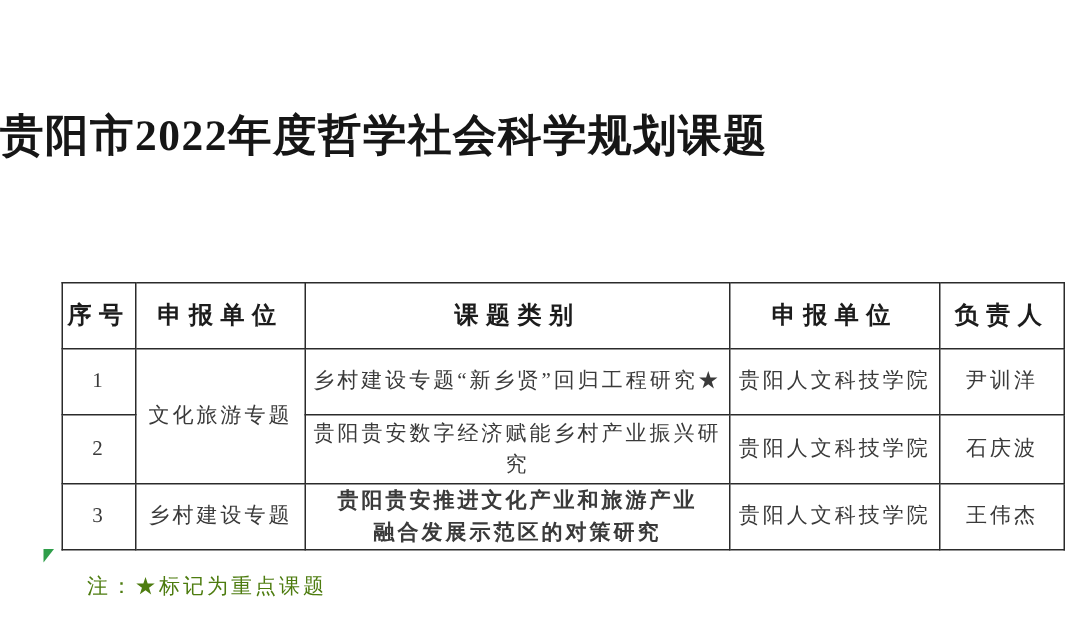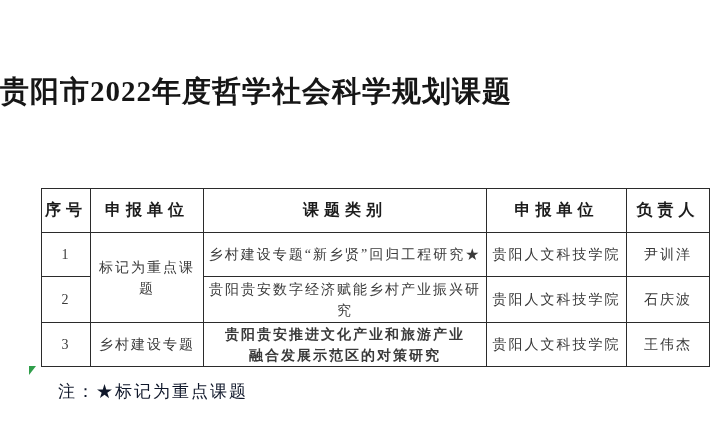--- a/index.html
+++ b/index.html
@@ -50,23 +50,23 @@
   tr.row-1 td{height:43px;}
   tr.row-2 td{height:45px;}
   tr.row-3 td{height:43px;}
   td.title-cell{letter-spacing:1px;}
   td.leader-cell{letter-spacing:3px;}
   td.category-cell{letter-spacing:2px;}
   .narrow-wrap{display:inline-block;max-width:252px;font-weight:bold;}
 
   .footnote{
     position:absolute;left:58px;top:380px;
-    font-size:17px;
+    font-size:14px;
     letter-spacing:2px;
-    color:#0f172a;
+    color:#4d7c0f;
     line-height:24px;
   }
 
   .green-marker{
     position:absolute;left:29px;top:366px;
     width:0;height:0;
     border-top:9px solid #2f9e4a;
     border-right:7px solid transparent;
   }
 </style>
@@ -92,21 +92,21 @@
         <th>序号</th>
         <th>申报单位</th>
         <th>课题类别</th>
         <th>申报单位</th>
         <th>负责人</th>
       </tr>
     </thead>
     <tbody>
       <tr class="row-1">
         <td>1</td>
-        <td class="category-cell" rowspan="2">标记为重点课题</td>
+        <td class="category-cell" rowspan="2">文化旅游专题</td>
         <td class="title-cell">乡村建设专题“新乡贤”回归工程研究★</td>
         <td>贵阳人文科技学院</td>
         <td class="leader-cell">尹训洋</td>
       </tr>
       <tr class="row-2">
         <td>2</td>
         <td class="title-cell">贵阳贵安数字经济赋能乡村产业振兴研究</td>
         <td>贵阳人文科技学院</td>
         <td class="leader-cell">石庆波</td>
       </tr>

